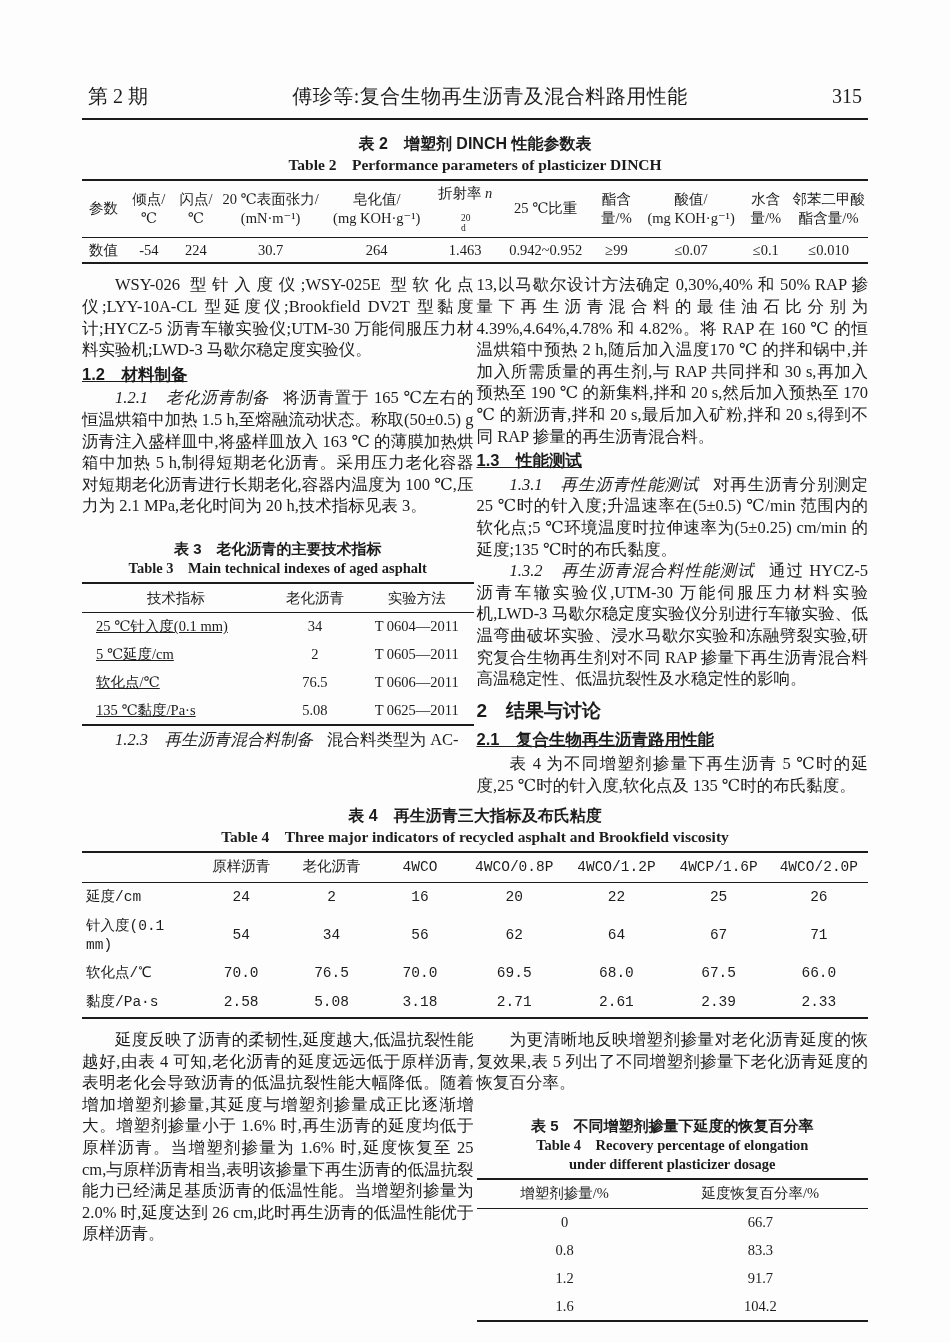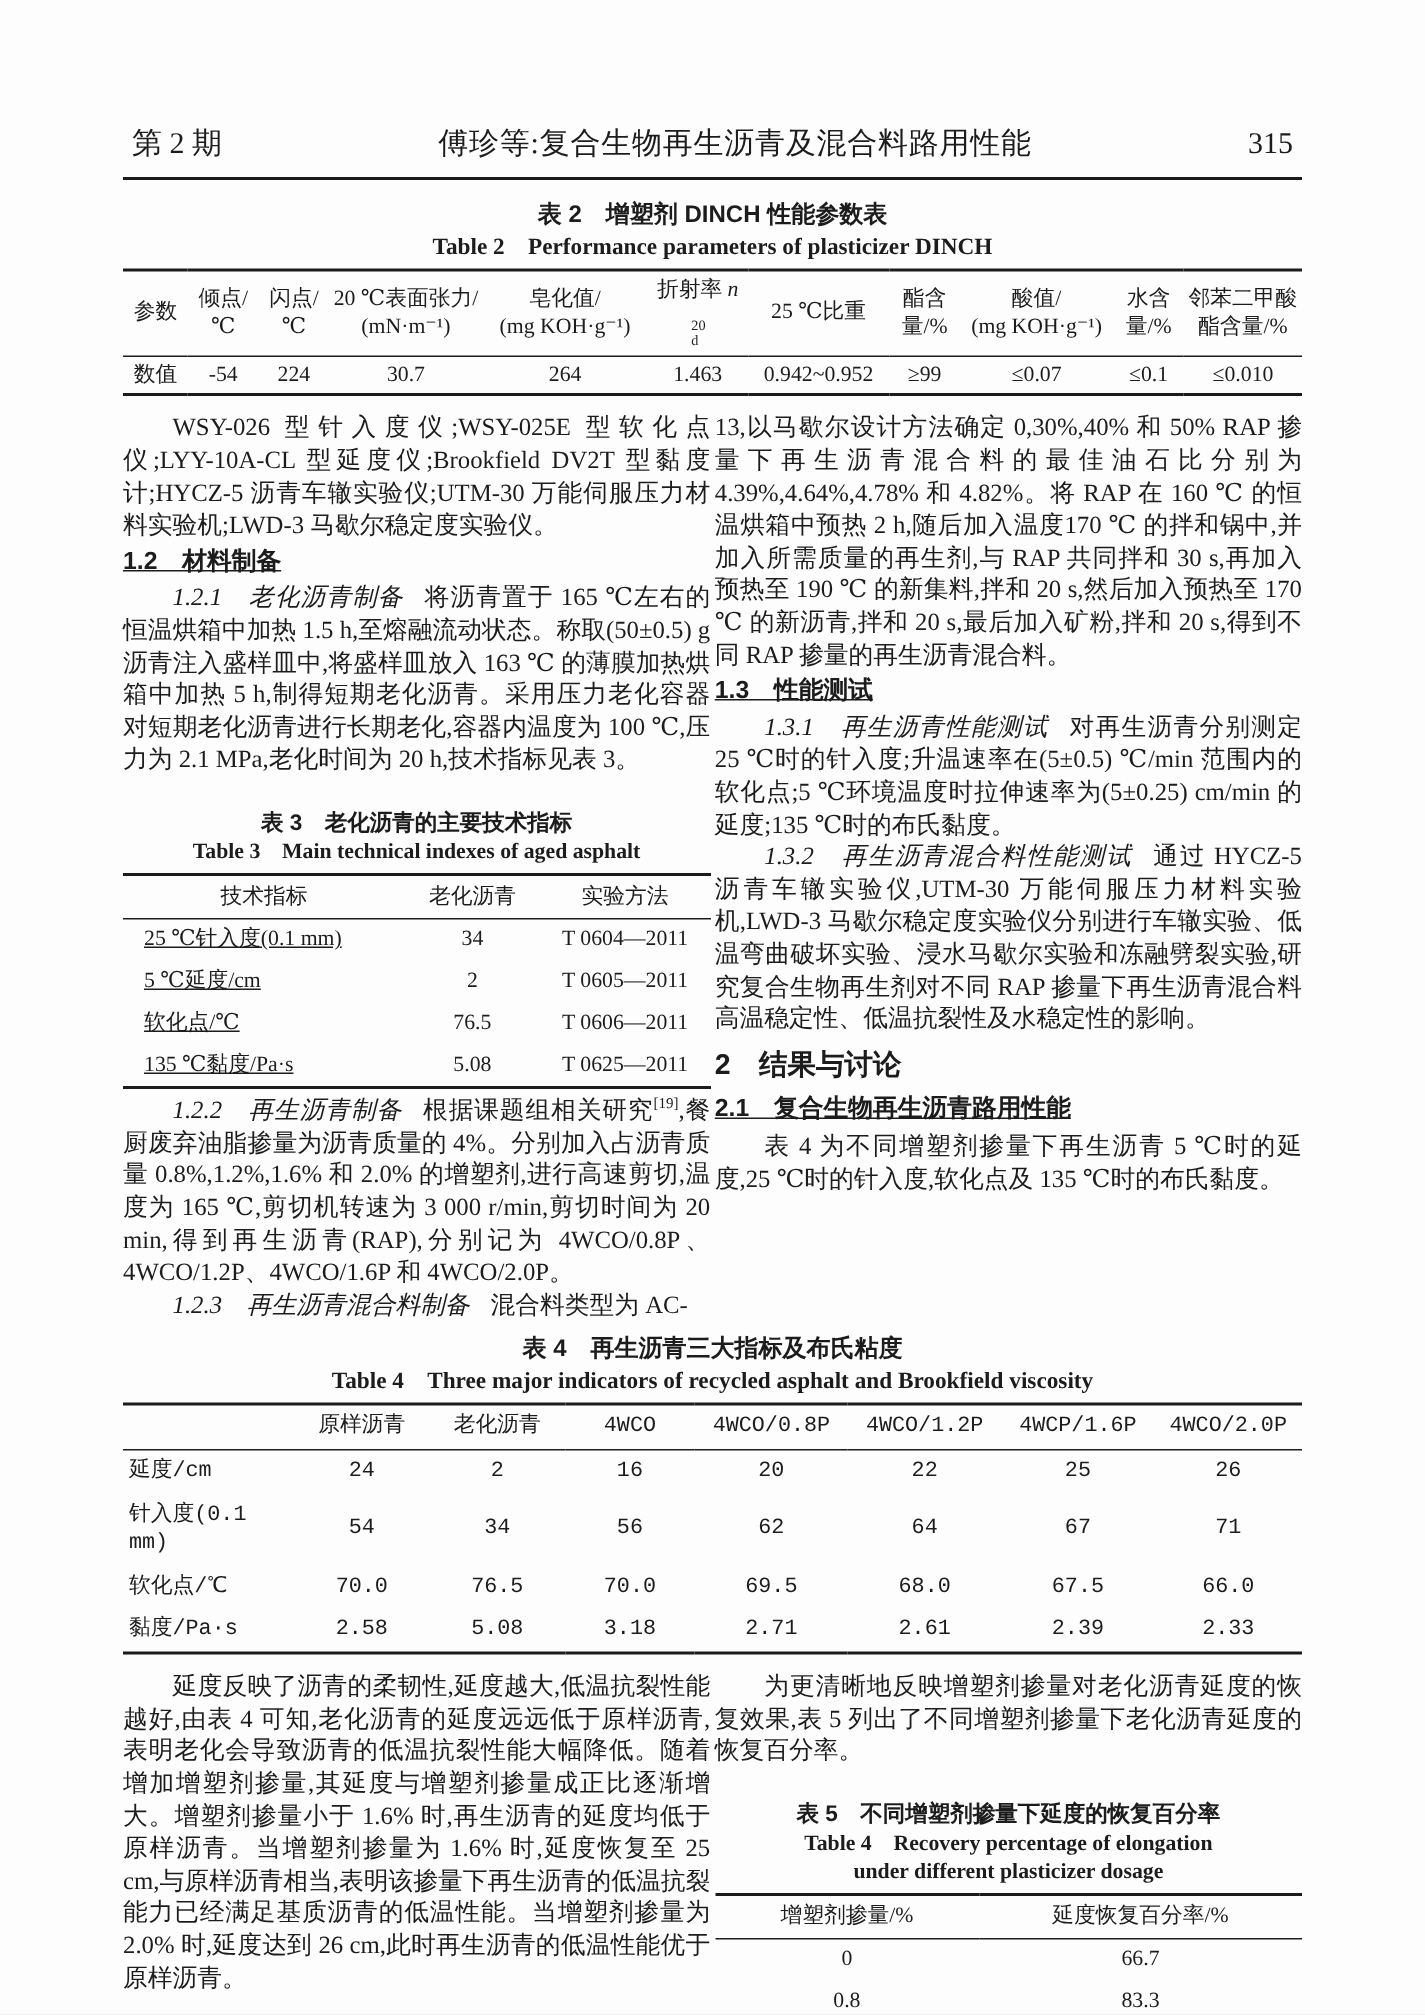--- a/index.html
+++ b/index.html
@@ -199,21 +199,20 @@
             </tr>
             <tr>
               <td>135 ℃黏度/Pa·s</td>
               <td>5.08</td>
               <td>T 0625—2011</td>
             </tr>
           </tbody>
         </table>
       </div>
 
-      <p class="para indent"><span class="runin">1.2.2　再生沥青制备</span><span>根据课题组相关研究</span><sup class="cite">[19]</sup><span>,餐厨废弃油脂掺量为沥青质量的 4%。分别加入占沥青质量 0.8%,1.2%,1.6% 和 2.0% 的增塑剂,进行高速剪切,温度为 165 ℃,剪切机转速为 3 000 r/min,剪切时间为 20 min,得到再生沥青(RAP),分别记为 4WCO/0.8P、4WCO/1.2P、4WCO/1.6P 和 4WCO/2.0P。</span></p>
       <p class="para indent"><span class="runin">1.2.3　再生沥青混合料制备</span><span>混合料类型为 AC-</span></p>
     </div>
 
     <div class="col">
       <p class="para"><span>13,以马歇尔设计方法确定 0,30%,40% 和 50% RAP 掺量下再生沥青混合料的最佳油石比分别为 4.39%,4.64%,4.78% 和 4.82%。将 RAP 在 160 ℃ 的恒温烘箱中预热 2 h,随后加入温度170 ℃ 的拌和锅中,并加入所需质量的再生剂,与 RAP 共同拌和 30 s,再加入预热至 190 ℃ 的新集料,拌和 20 s,然后加入预热至 170 ℃ 的新沥青,拌和 20 s,最后加入矿粉,拌和 20 s,得到不同 RAP 掺量的再生沥青混合料。</span></p>
       <h3 class="h-sub">1.3　性能测试</h3>
       <p class="para indent"><span class="runin">1.3.1　再生沥青性能测试</span><span>对再生沥青分别测定 25 ℃时的针入度;升温速率在(5±0.5) ℃/min 范围内的软化点;5 ℃环境温度时拉伸速率为(5±0.25) cm/min 的延度;135 ℃时的布氏黏度。</span></p>
       <p class="para indent"><span class="runin">1.3.2　再生沥青混合料性能测试</span><span>通过 HYCZ-5 沥青车辙实验仪,UTM-30 万能伺服压力材料实验机,LWD-3 马歇尔稳定度实验仪分别进行车辙实验、低温弯曲破坏实验、浸水马歇尔实验和冻融劈裂实验,研究复合生物再生剂对不同 RAP 掺量下再生沥青混合料高温稳定性、低温抗裂性及水稳定性的影响。</span></p>
       <h2 class="h-sec">2　结果与讨论</h2>
       <h3 class="h-sub">2.1　复合生物再生沥青路用性能</h3>

